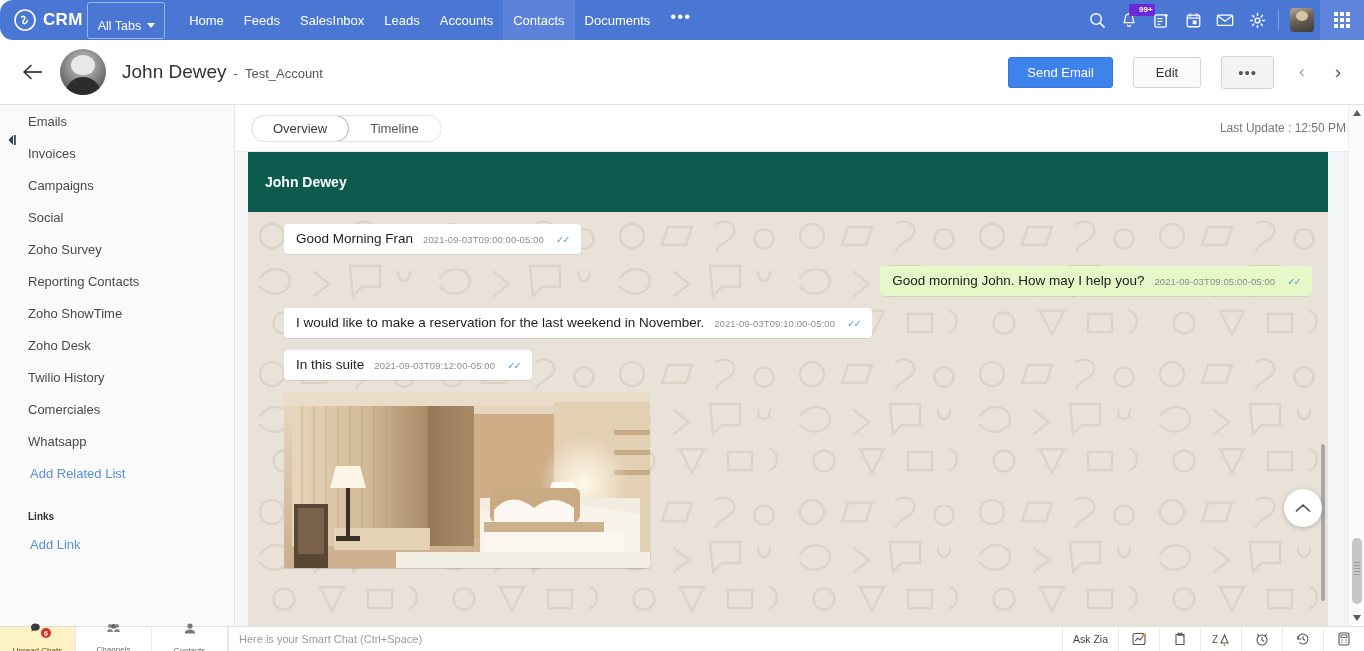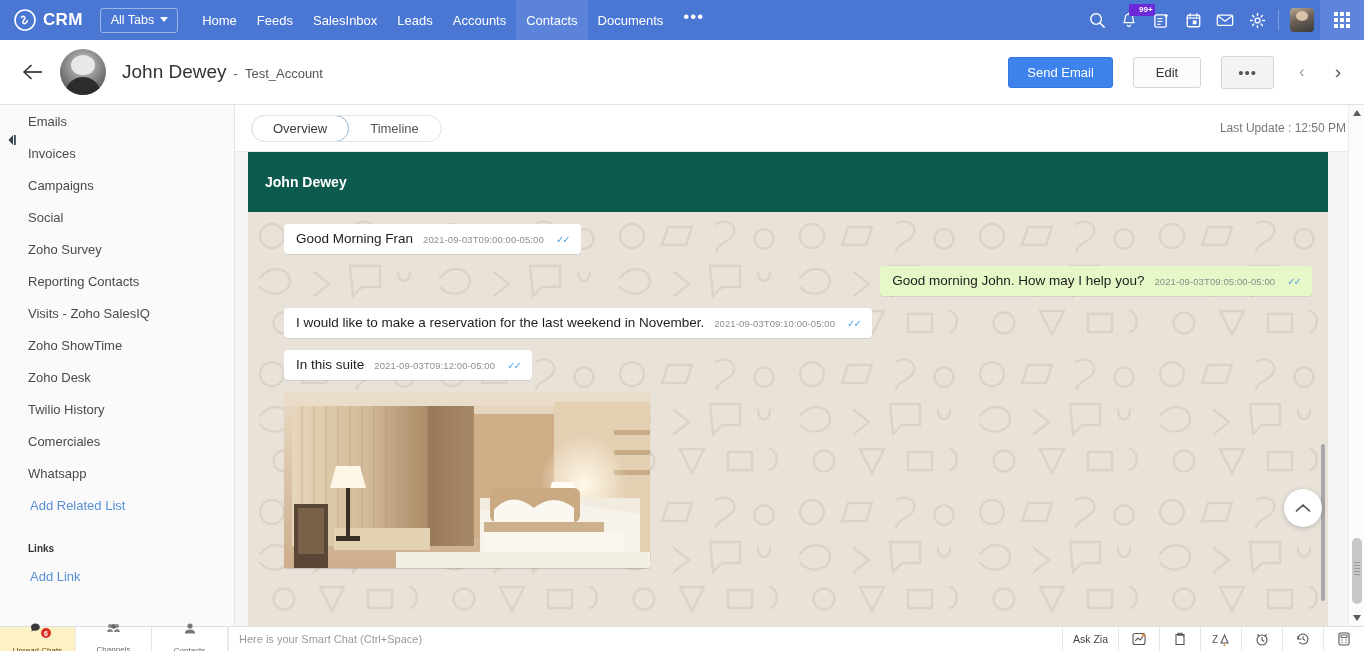--- a/index.html
+++ b/index.html
@@ -9,30 +9,31 @@
     font-family: "Liberation Sans", sans-serif;
     background: #ffffff;
   }
 
   
   .topnav {
     height: 40px; width: 1364px;
     background: #4a76d4;
     display: flex; align-items: center;
     position: relative;
+    border-radius: 13px;
   }
   .logo-wrap { display: flex; align-items: center; padding-left: 14px; gap: 7px; }
   .logo-mark { width: 22px; height: 22px; position: relative; }
   .logo-text { color: #fff; font-size: 17px; font-weight: bold; letter-spacing: .3px; }
   .alltabs {
-    margin-left: 17px;
+    margin-left: 4px;
     border: 1px solid #9cb6e8;
     border-radius: 3px;
     color: #fff; font-size: 12.5px;
-    padding: 4px 9px 5px 10px;
+    padding: 16px 9px 5px 10px;
     display: flex; align-items: center; gap: 6px;
     cursor: pointer;
     white-space: nowrap;
   }
   .caret-down {
     width: 0; height: 0;
     border-left: 4px solid transparent;
     border-right: 4px solid transparent;
     border-top: 5px solid #fff;
     display: inline-block;
@@ -401,21 +402,20 @@
           <path d="M7 2 2.5 7 7 12z" fill="#38474f"></path>
           <rect x="8" y="2" width="1.8" height="10" fill="#38474f"></rect>
         </svg>
     </div>
     <div class="side-item">Emails</div>
     <div class="side-item">Invoices</div>
     <div class="side-item">Campaigns</div>
     <div class="side-item">Social</div>
     <div class="side-item">Zoho Survey</div>
     <div class="side-item">Reporting Contacts</div>
-    <div class="side-item">Visits - Zoho SalesIQ</div>
     <div class="side-item">Zoho ShowTime</div>
     <div class="side-item">Zoho Desk</div>
     <div class="side-item">Twilio History</div>
     <div class="side-item">Comerciales</div>
     <div class="side-item">Whatsapp</div>
     <div class="side-link">Add Related List</div>
     <div class="side-heading">Links</div>
     <div class="side-link">Add Link</div>
   </div>
 

